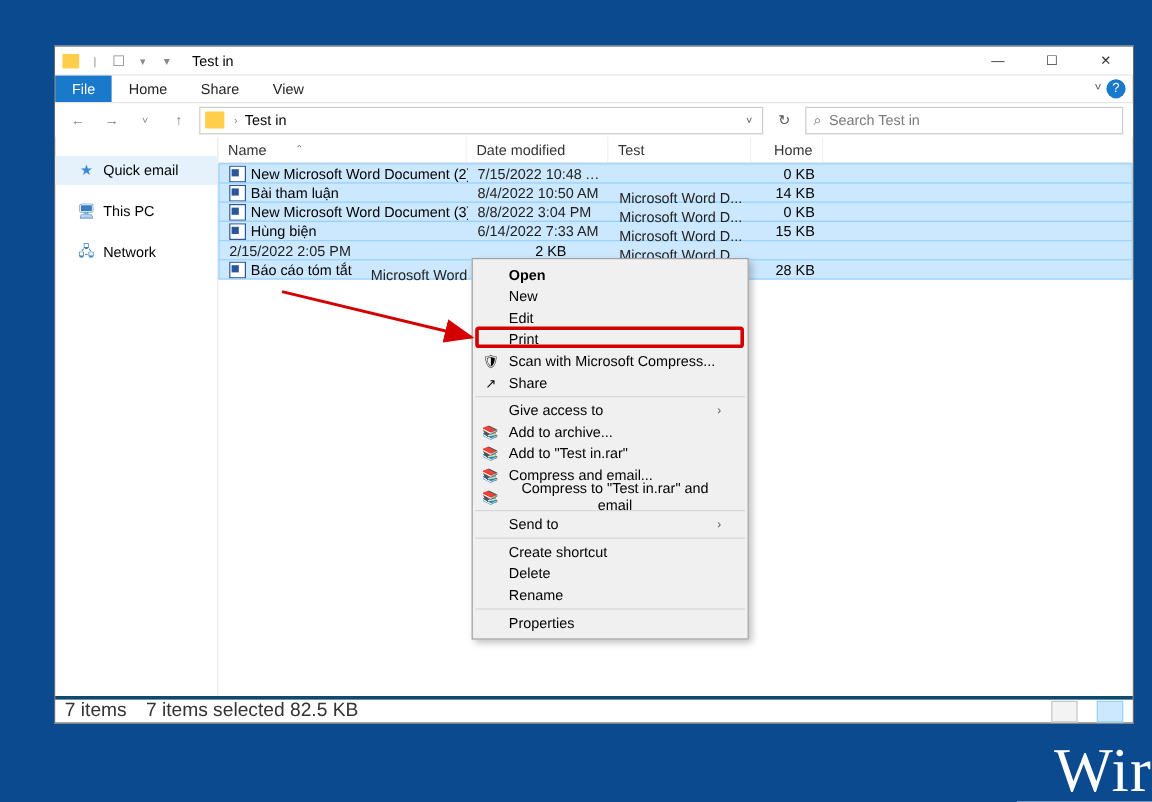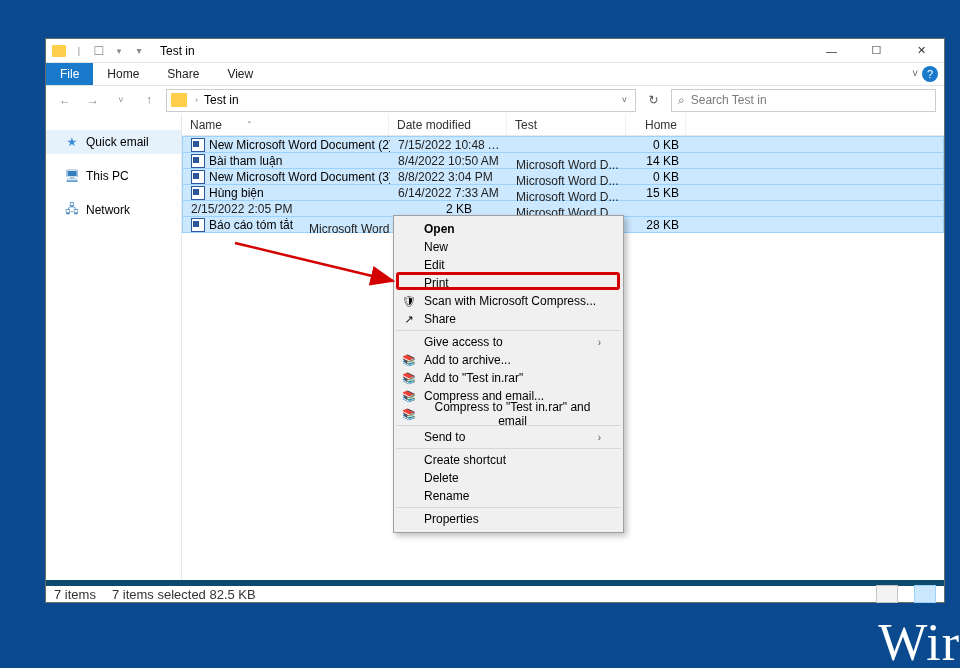--- a/index.html
+++ b/index.html
@@ -55,21 +55,21 @@
 .rows { }
 .row { height: 17px; display: flex; align-items: center; font-size: 12px; background: #cce8ff; border: 1px solid #99d1ff; margin-bottom: -1px; }
 .row .c { padding: 0 8px; overflow: hidden; white-space: nowrap; text-overflow: ellipsis; }
 .row .c-name { width: 207px; display: flex; align-items: center; gap: 4px; }
 .row .c-date { width: 118px; color: #222; }
 .row .c-type { width: 119px; color: #222; margin-top: 40px; }
 .row .c-size { width: 60px; text-align: right; }
 .doc-ic { width: 14px; height: 14px; background: #fff; border: 1px solid #2b579a; position: relative; flex-shrink: 0; }
 .doc-ic::after { content: ""; position: absolute; left: 1px; top: 2px; width: 6px; height: 6px; background: #2b579a; }
 
-.statusbar { height: 22px; border-top: 6px solid #0c4a6e; display: flex; align-items: center; font-size: 13px; padding: 0 8px; gap: 16px; color: #333; }
+.statusbar { height: 22px; border-top: 3px solid #0c4a6e; display: flex; align-items: center; font-size: 16px; padding: 0 8px; gap: 16px; color: #333; }
 .statusbar .spacer { flex: 1; }
 .viewbtn { width: 22px; height: 18px; border: 1px solid #c7c7c7; background: #f3f3f3; }
 .viewbtn.active { background: #cce8ff; border-color: #99d1ff; }
 
 .context-menu {
   position: absolute; left: 393px; top: 215px; width: 231px;
   background: #f0f0f0; border: 1px solid #a0a0a0; box-shadow: 3px 3px 6px rgba(0,0,0,0.25);
   padding: 2px; font-size: 12px;
 }
 .cm-group { border-bottom: 1px solid #d7d7d7; padding: 2px 0; }

